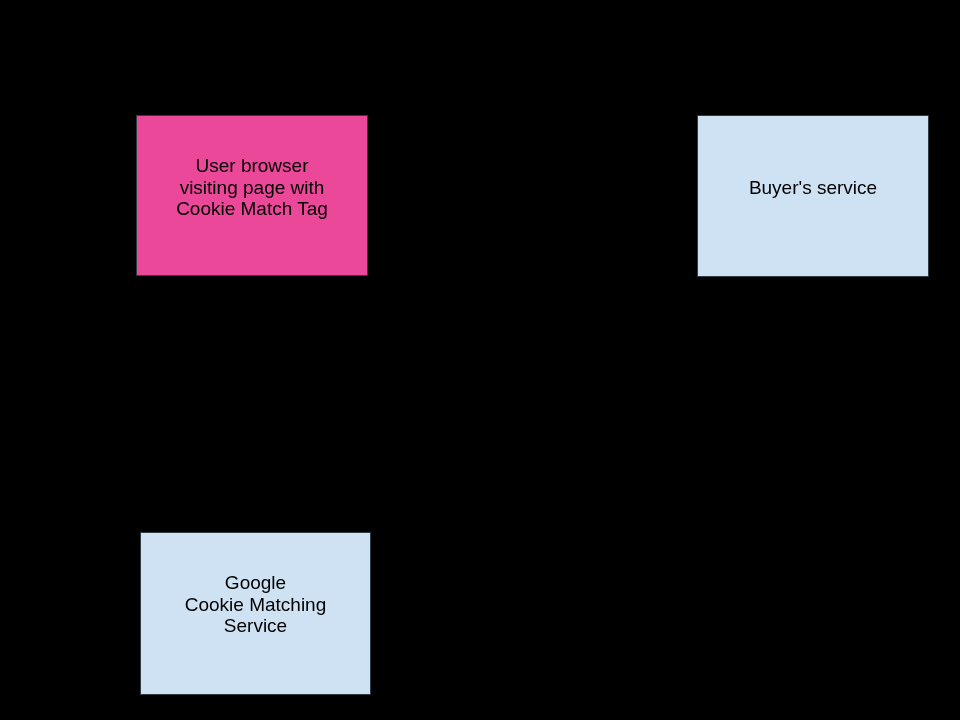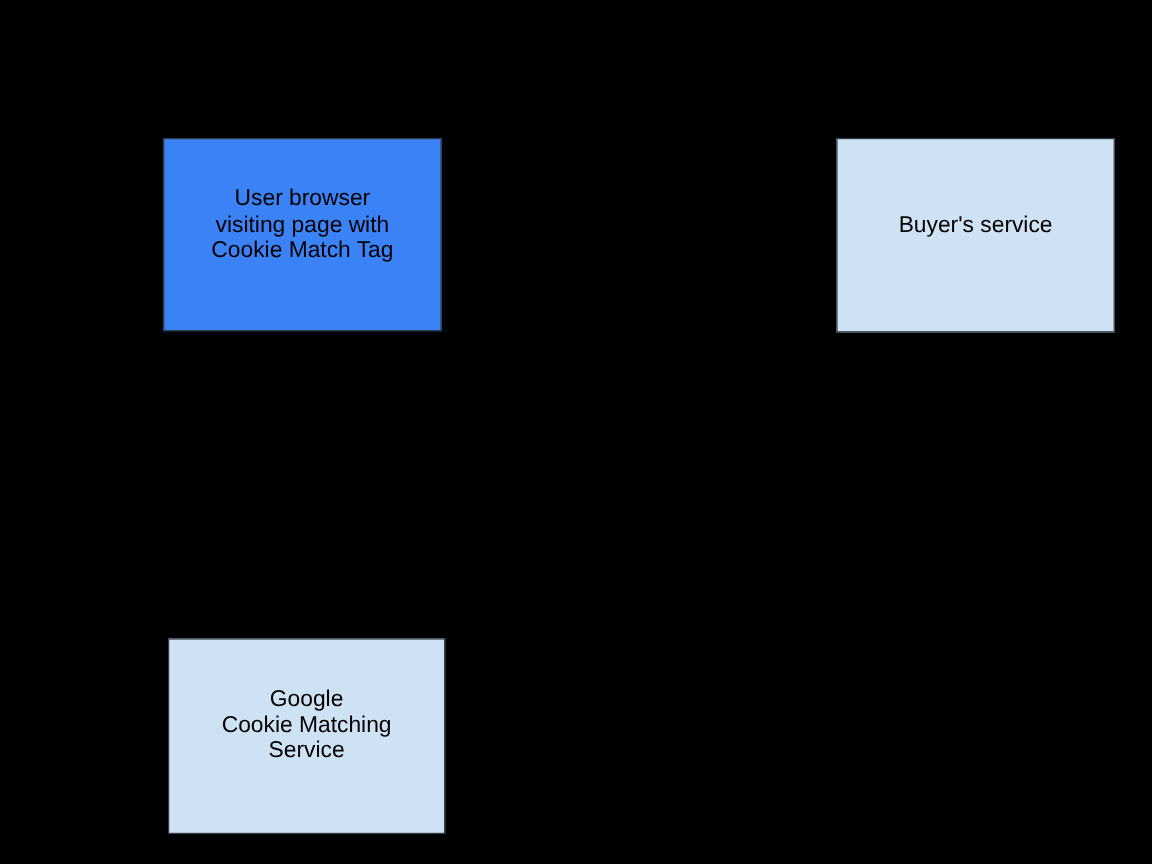--- a/index.html
+++ b/index.html
@@ -59,21 +59,21 @@
   }
   .node-google-cms .node-label {
     transform: translateY(-9px);
   }
 </style>
 </head>
 <body style="background: rgb(0, 0, 0);">
 
 <div class="canvas">
 
-  <div class="node node-user-browser" style="background: #3b82f6; border-color: rgb(47, 59, 69); color: rgb(0, 0, 0);">
+  <div class="node node-user-browser" style="background: #ec4899; border-color: rgb(47, 59, 69); color: rgb(0, 0, 0);">
     <span class="node-label">User browser
 visiting page with
 Cookie Match Tag</span>
   </div>
 
   <div class="node node-buyers-service" style="background: rgb(207, 226, 243); border-color: rgb(47, 59, 69); color: rgb(0, 0, 0);">
     <span class="node-label">Buyer's service</span>
   </div>
 
   <div class="node node-google-cms" style="background: rgb(207, 226, 243); border-color: rgb(47, 59, 69); color: rgb(0, 0, 0); margin-top: 40px;">

